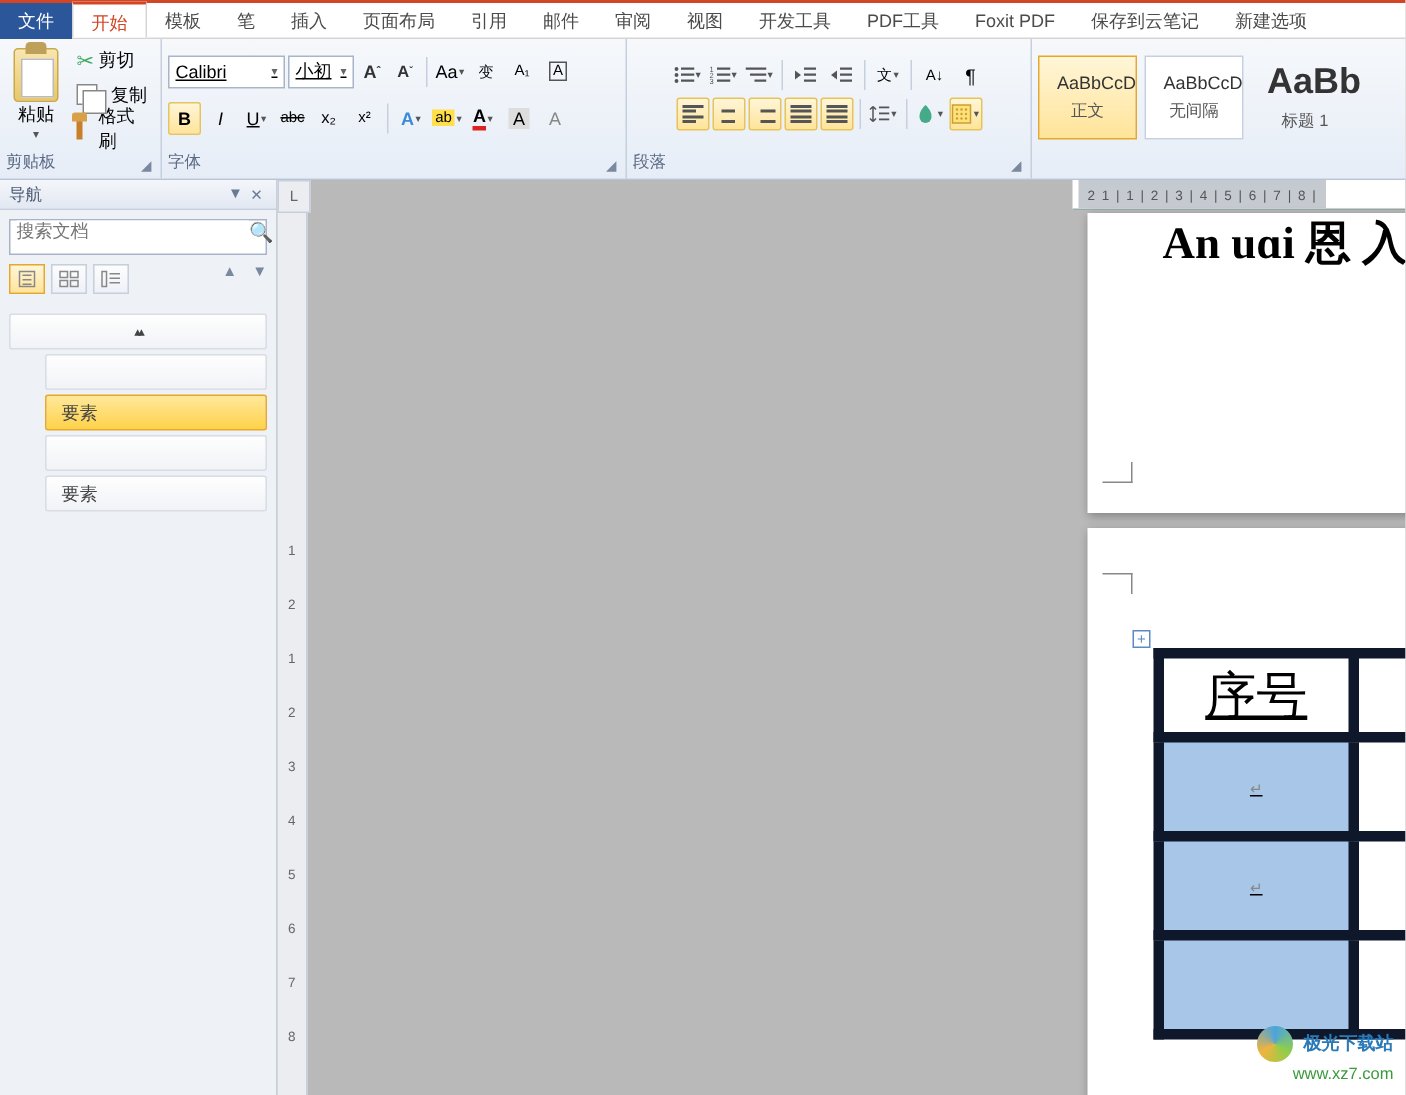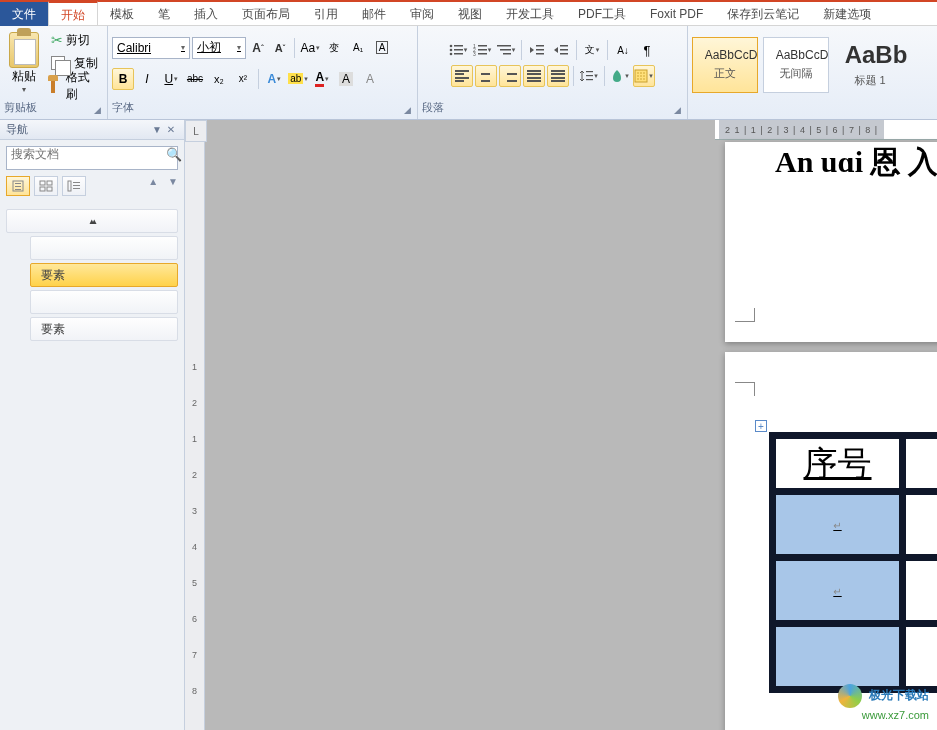--- a/index.html
+++ b/index.html
@@ -31,21 +31,21 @@
 .copy-ic { width:14px; height:14px; border:1px solid #888; background:#fff; position:relative; display:inline-block;}
 .copy-ic::after{content:"";position:absolute;left:3px;top:3px;width:14px;height:14px;border:1px solid #888;background:#fff;}
 .brush-ic { width:4px; height:14px; background:#c97e2a; display:inline-block; position:relative;}
 .brush-ic::before{content:"";position:absolute;top:-4px;left:-3px;width:10px;height:6px;background:#d9a04a;border-radius:2px 2px 0 0;}
 
 
 .font-row1 { display:flex; gap:2px; align-items:center; height:24px;}
 .combo { height:22px; border:1px solid #a8b4c8; background:#fff; display:flex; align-items:center; padding:0 4px;text-decoration:underline; }
 .combo .dd { margin-left:auto; font-size:8px; color:#666;}
 .font-name { width:78px; }
-.font-size { width:54px; }
+.font-size { width:44px; }
 .sz-btn { width:20px; height:22px; border:1px solid transparent; display:flex; align-items:center; justify-content:center; font-weight:bold; color:#333;}
 .font-row2 { display:flex; gap:2px; align-items:center; height:24px; margin-top:4px;}
 .fbtn { width:22px; height:22px; border:1px solid transparent; display:flex; align-items:center; justify-content:center; }
 .fbtn.box { border:1px solid #e7c45a; background:linear-gradient(#fff6d8,#ffe499); border-radius:2px;}
 .fbtn .dd { font-size:7px; color:#555; margin-left:1px;}
 .sep { width:1px; height:20px; background:#c5cfde; margin:0 2px;}
 
 
 .para-rows { display:flex; flex-direction:column; gap:4px;}
 .prow { display:flex; gap:2px; align-items:center;}

